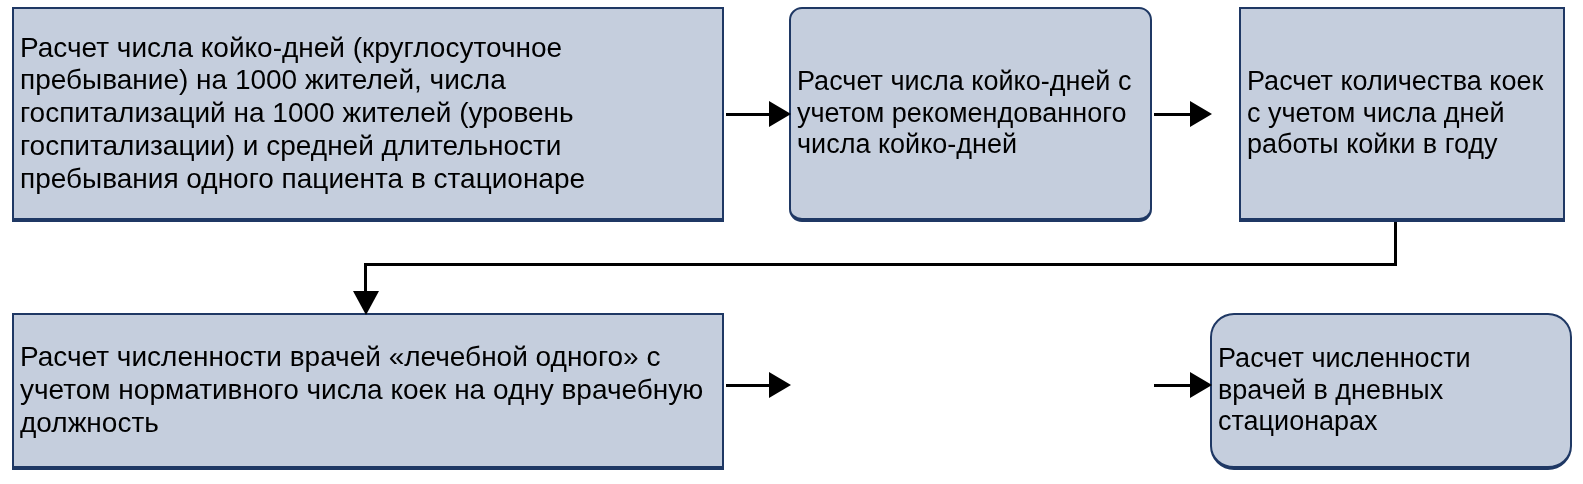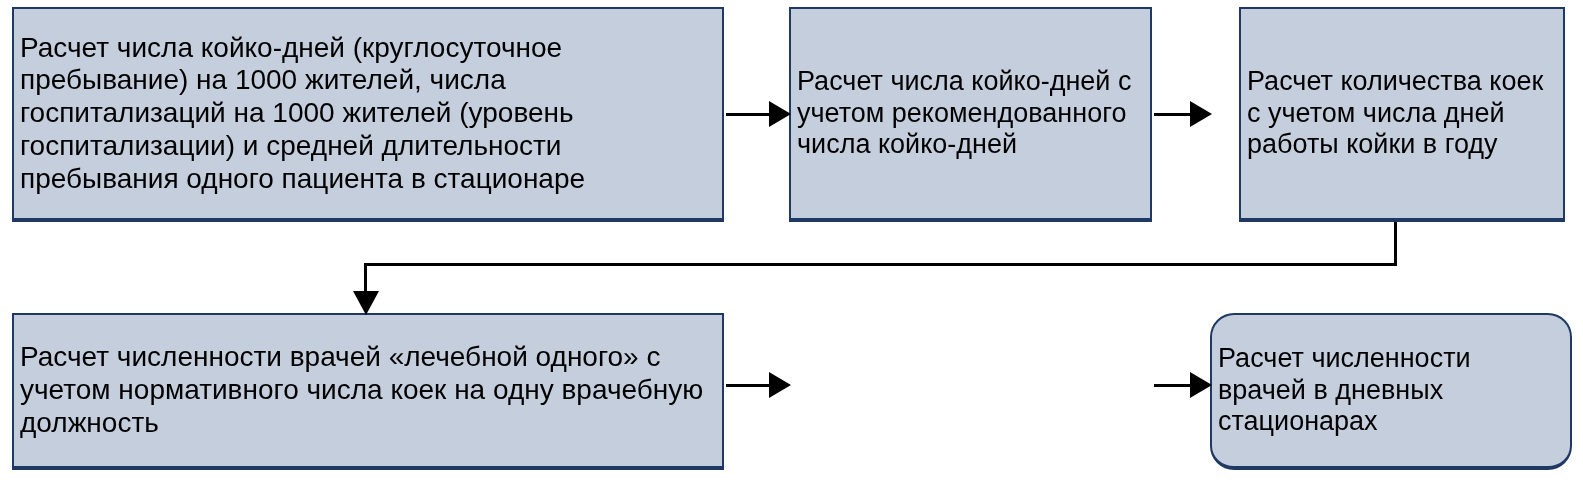--- a/index.html
+++ b/index.html
@@ -31,21 +31,21 @@
     padding: 2px 6px;
   }
   .node .txt {
     display: block;
     white-space: pre-line;
     width: 100%;
   }
 
   
   #node-1 { left: 12px;   top: 7px;   width: 712px; height: 215px; font-size: 28px; }
-  #node-2 { left: 789px;  top: 7px;   width: 363px; height: 215px; font-size: 27px; }
+  #node-2 { left: 789px;  top: 7px;   width: 363px; height: 215px; font-size: 27px; border-radius: 13px; }
   #node-3 { left: 1210px; top: 7px;   width: 326px; height: 215px; font-size: 27px; margin-left: 29px; }
   
   #node-4 { left: 12px;   top: 313px; width: 712px; height: 157px; font-size: 28px; }
   #node-5 { left: 789px;  top: 313px; width: 363px; height: 157px; font-size: 27px; }
   #node-6 { left: 1210px; top: 313px; width: 362px; height: 157px; font-size: 27px; border-radius: 24px; }
 
   
   .conn-h {
     position: absolute;
     height: 0;

